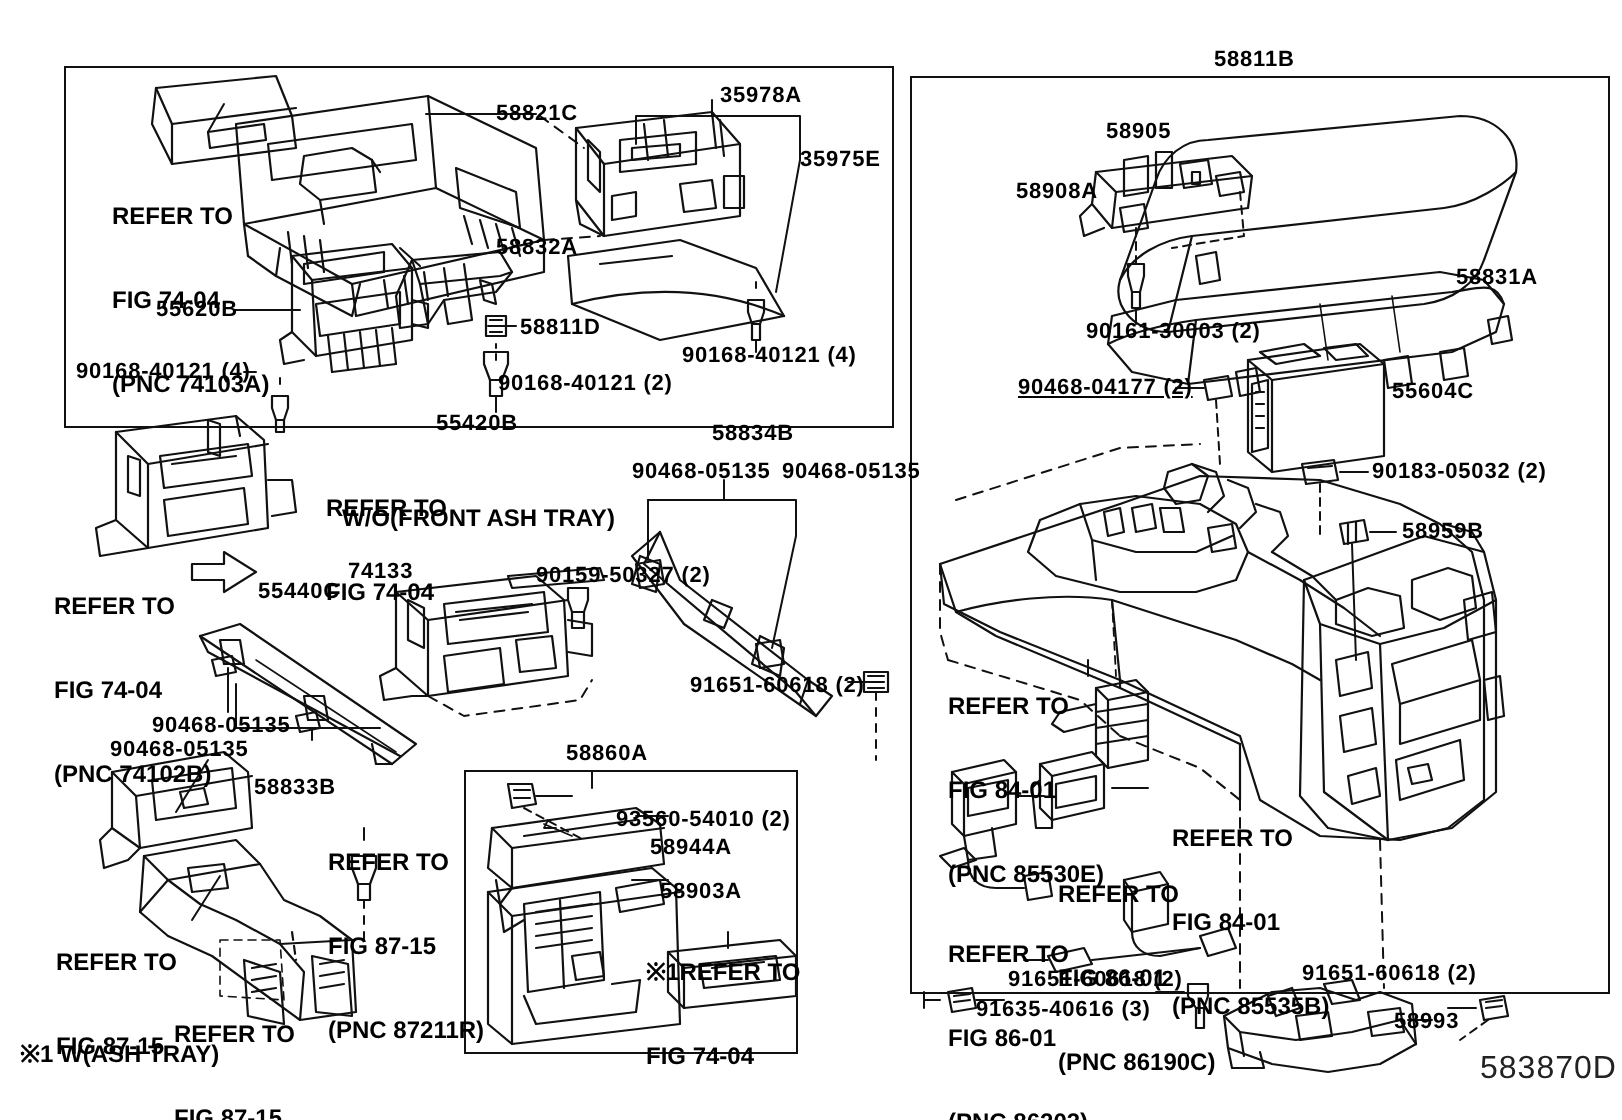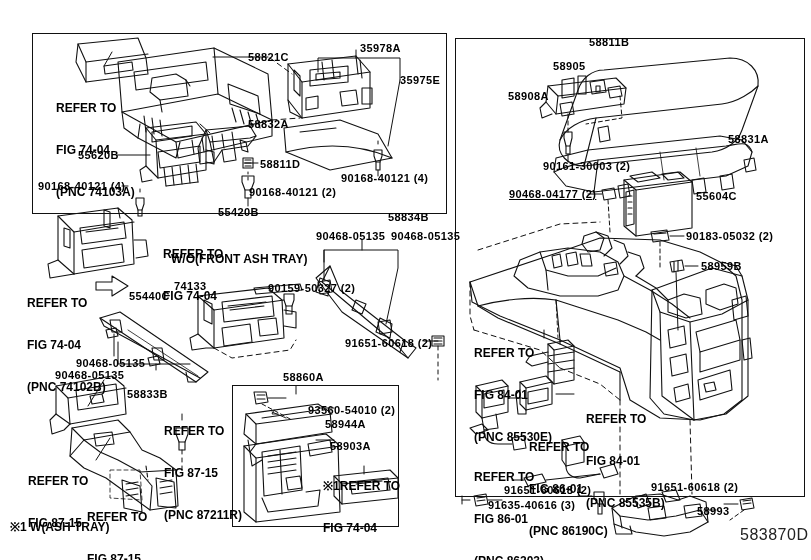--- a/index.html
+++ b/index.html
@@ -397,27 +397,27 @@
 
   <div class="lbl" style="left:216px;top:51px;padding-left:32px;">58821C</div>
   <div class="lbl" style="left:360px;top:42px;">35978A</div>
   <div class="lbl" style="left:400px;top:74px;">35975E</div>
   <div class="lbl" style="left:248px;top:118px;">58832A</div>
   <div class="lbl" style="left:78px;top:149px;">55620B</div>
   <div class="lbl" style="left:260px;top:158px;">58811D</div>
   <div class="lbl" style="left:218px;top:206px;">55420B</div>
   <div class="lbl" style="left:129px;top:290px;">55440C</div>
   <div class="lbl" style="left:174px;top:280px;">74133</div>
-  <div class="lbl" style="left:388px;top:211px;text-align:right;">58834B</div>
+  <div class="lbl" style="left:356px;top:211px;text-align:right;">58834B</div>
   <div class="lbl" style="left:127px;top:388px;">58833B</div>
   <div class="lbl" style="left:283px;top:371px;">58860A</div>
   <div class="lbl" style="left:325px;top:418px;">58944A</div>
   <div class="lbl" style="left:330px;top:440px;">58903A</div>
 
-  <div class="lbl" style="left:589px;top:24px;margin-top:12px;">58811B</div>
+  <div class="lbl" style="left:607px;top:24px;">58811B</div>
   <div class="lbl" style="left:553px;top:60px;">58905</div>
   <div class="lbl" style="left:508px;top:90px;">58908A</div>
   <div class="lbl" style="left:728px;top:133px;">58831A</div>
   <div class="lbl" style="left:696px;top:190px;">55604C</div>
   <div class="lbl" style="left:701px;top:260px;">58959B</div>
   <div class="lbl" style="left:697px;top:505px;">58993</div>
 
   <div class="lbl" style="left:38px;top:180px;">90168-40121 (4)</div>
   <div class="lbl" style="left:341px;top:172px;">90168-40121 (4)</div>
   <div class="lbl" style="left:249px;top:186px;">90168-40121 (2)</div>

